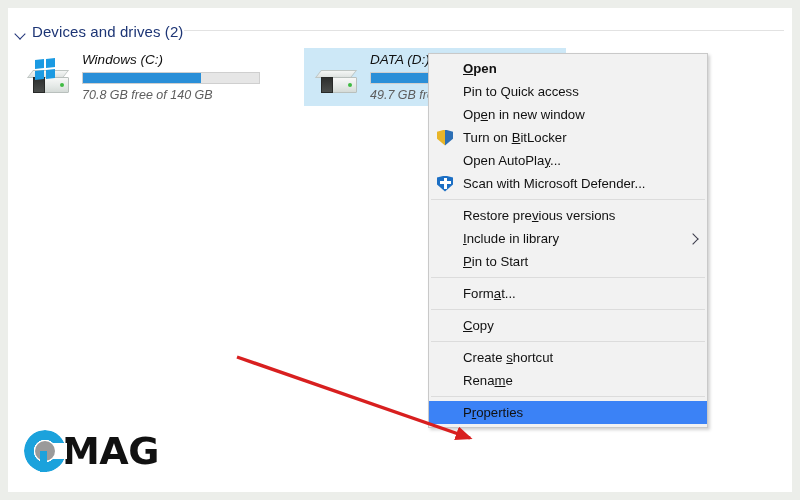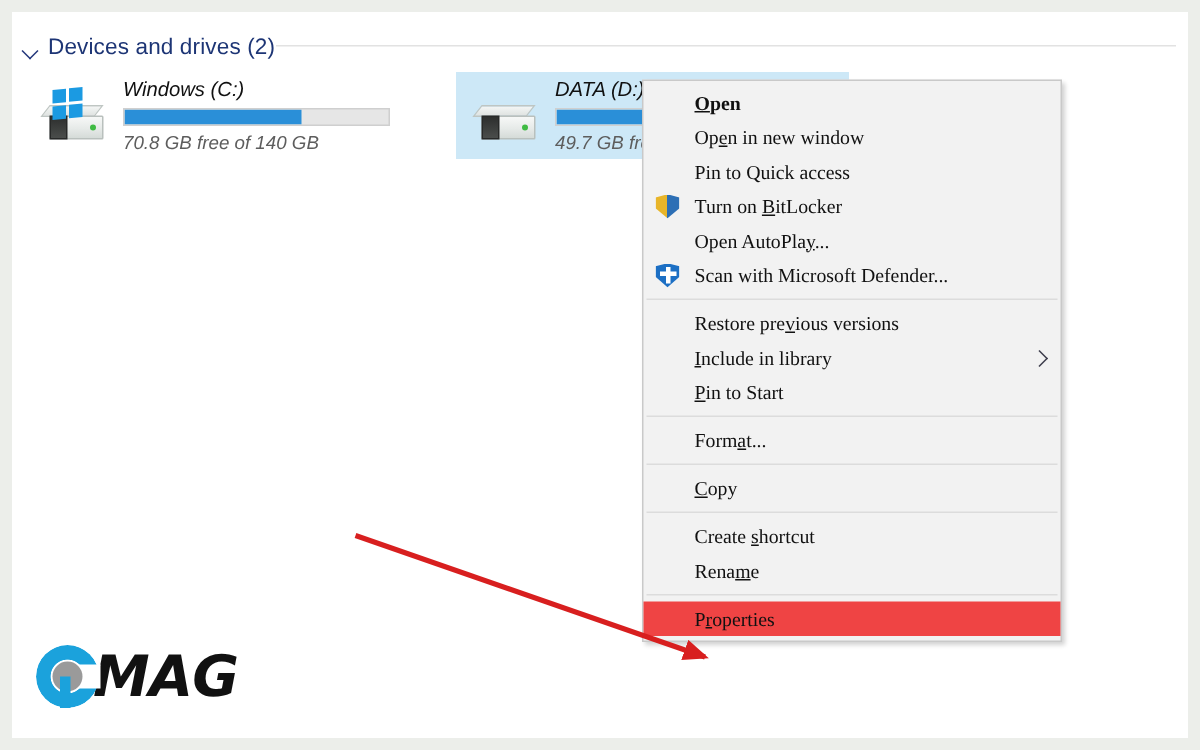--- a/index.html
+++ b/index.html
@@ -186,24 +186,23 @@
     position: relative;
     height: 23px;
     display: flex;
     align-items: center;
     padding-left: 34px;
     padding-right: 26px;
     font-size: 13.2px;
     color: #111111;
     white-space: nowrap;
     box-sizing: border-box;
-    font-family: Liberation Serif, serif;
   }
   .menu-item.bold { font-weight: bold; }
-  .menu-item.selected { background: #ef4444; }
+  .menu-item.selected { background: #3b82f6; }
   .menu-item .acc { text-decoration: underline; }
   .menu-sep {
     height: 1px;
     background: #dcdcdc;
     margin: 4px 2px 4px 2px;
   }
   .submenu-arrow {
     position: absolute;
     right: 10px;
     top: 50%;
@@ -261,21 +260,20 @@
   }
 
   
   #logo {
     position: absolute;
     left: 16px;
     bottom: 20px;
     display: flex;
     align-items: flex-end;
     z-index: 25;
-    font-style: italic;
   }
   #logo-mark {
     position: relative;
     width: 42px; height: 42px;
     flex: 0 0 auto;
   }
   #logo-ring {
     position: absolute;
     left: 0; top: 0;
     width: 42px; height: 42px;
@@ -361,24 +359,24 @@
         </div>
         <div class="drive-free">49.7 GB free of 249</div>
       </div>
     </div>
 
     <div id="context-menu">
         <div class="menu-item bold">
           <span><span class="acc">O</span>pen</span>
         </div>
         <div class="menu-item">
+          <span>Pin to Quick access</span>
+        </div>
+        <div class="menu-item">
           <span>Op<span class="acc">e</span>n in new window</span>
-        </div>
-        <div class="menu-item">
-          <span>Pin to Quick access</span>
         </div>
         <div class="menu-item">
           <span class="menu-icon ico-bitlocker"></span>
           <span>Turn on <span class="acc">B</span>itLocker</span>
         </div>
         <div class="menu-item">
           <span>Open AutoPla<span class="acc">y</span>...</span>
         </div>
         <div class="menu-item">
           <span class="menu-icon ico-defender"></span>

